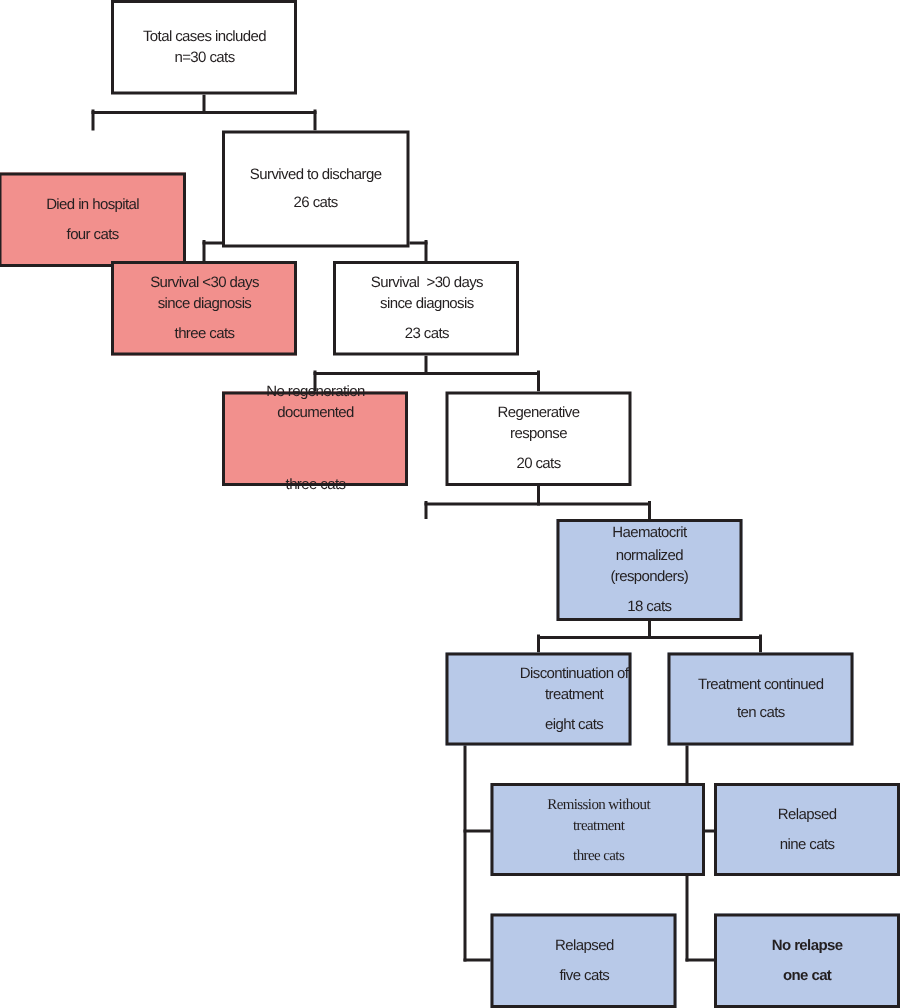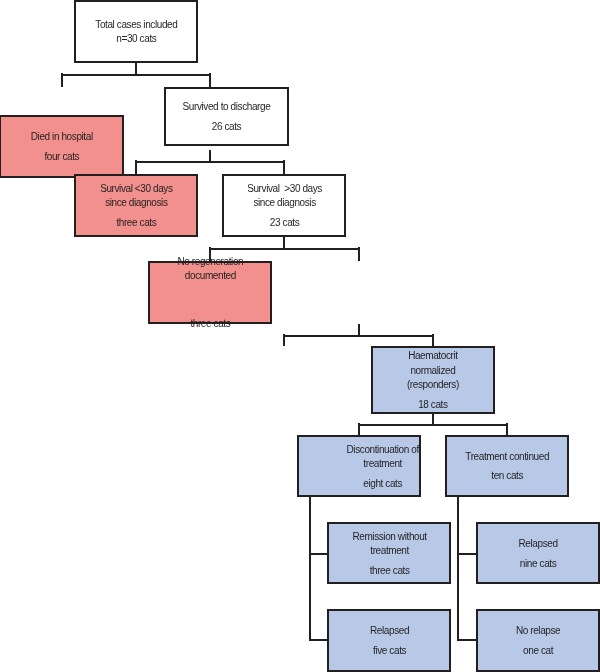--- a/index.html
+++ b/index.html
@@ -64,64 +64,69 @@
   </div>
   <div class="node fill-white" style="left: 74px; top: -0.3px; width: 124.3px; height: 63px;">
     <div class="para label">Total cases included
 n=30 cats</div>
 
   </div>
   <div class="node fill-red" style="left: -0.6px; top: 86.8px; width: 124.3px; height: 62.9px; margin-top: 28px;">
     <div class="para label">Died in hospital</div>
     <div class="para count">four cats</div>
   </div>
-  <div class="node fill-white" style="left: 148px; top: 86.8px; width: 124.5px; height: 59px; margin-left: 16px;">
+  <div class="node fill-white" style="left: 148px; top: 86.8px; width: 124.5px; height: 78px;">
     <div class="para label">Survived to discharge</div>
     <div class="para count">26 cats</div>
   </div>
   <div class="node fill-red" style="left: 74px; top: 173.9px; width: 124.3px; height: 62.8px;">
     <div class="para label">Survival &lt;30 days
 since diagnosis</div>
     <div class="para count">three cats</div>
   </div>
   <div class="node fill-white" style="left: 222.4px; top: 173.9px; width: 124px; height: 62.8px; text-align: center;">
     <div class="para label">Survival  &gt;30 days
 since diagnosis</div>
     <div class="para count">23 cats</div>
   </div>
   <div class="node fill-red" style="left: 148px; top: 260.9px; width: 124.3px; height: 62.8px; gap: 28px;">
     <div class="para label">No regeneration
 documented</div>
     <div class="para count">three cats</div>
   </div>
+  <div class="node fill-white" style="left: 296.8px; top: 260.9px; width: 124px; height: 62.8px;">
+    <div class="para label">Regenerative
+response</div>
+    <div class="para count">20 cats</div>
+  </div>
   <div class="node fill-blue" style="left: 370.7px; top: 346px; width: 124px; height: 67.7px;">
     <div class="para label">Haematocrit
 normalized
 (responders)</div>
     <div class="para count">18 cats</div>
   </div>
   <div class="node fill-blue" style="left: 296.7px; top: 434.6px; width: 124px; height: 62.9px; padding-left: 48px;">
     <div class="para label">Discontinuation of
 treatment</div>
     <div class="para count">eight cats</div>
   </div>
   <div class="node fill-blue" style="left: 445px; top: 434.6px; width: 124px; height: 62.9px;">
     <div class="para label">Treatment continued</div>
     <div class="para count">ten cats</div>
   </div>
-  <div class="node fill-blue" style="left: 327.4px; top: 521.9px; width: 124px; height: 62.6px;">
+  <div class="node fill-blue" style="left: 327.4px; top: 521.9px; width: 143px; height: 62.6px; font-family: Liberation Serif, serif;">
     <div class="para label">Remission without
 treatment</div>
     <div class="para count">three cats</div>
   </div>
   <div class="node fill-blue" style="left: 475.9px; top: 521.9px; width: 124px; height: 62.6px;">
     <div class="para label">Relapsed</div>
     <div class="para count">nine cats</div>
   </div>
   <div class="node fill-blue" style="left: 327.4px; top: 608.8px; width: 124px; height: 63.2px;">
     <div class="para label">Relapsed</div>
     <div class="para count">five cats</div>
   </div>
-  <div class="node fill-blue" style="left: 475.9px; top: 608.8px; width: 124px; height: 63.2px;">
+  <div class="node fill-blue" style="left: 475.9px; top: 608.8px; width: 124px; height: 63.2px; font-weight: bold;">
     <div class="para label">No relapse</div>
     <div class="para count">one cat</div>
   </div>
 </div>
 
 </body></html>

